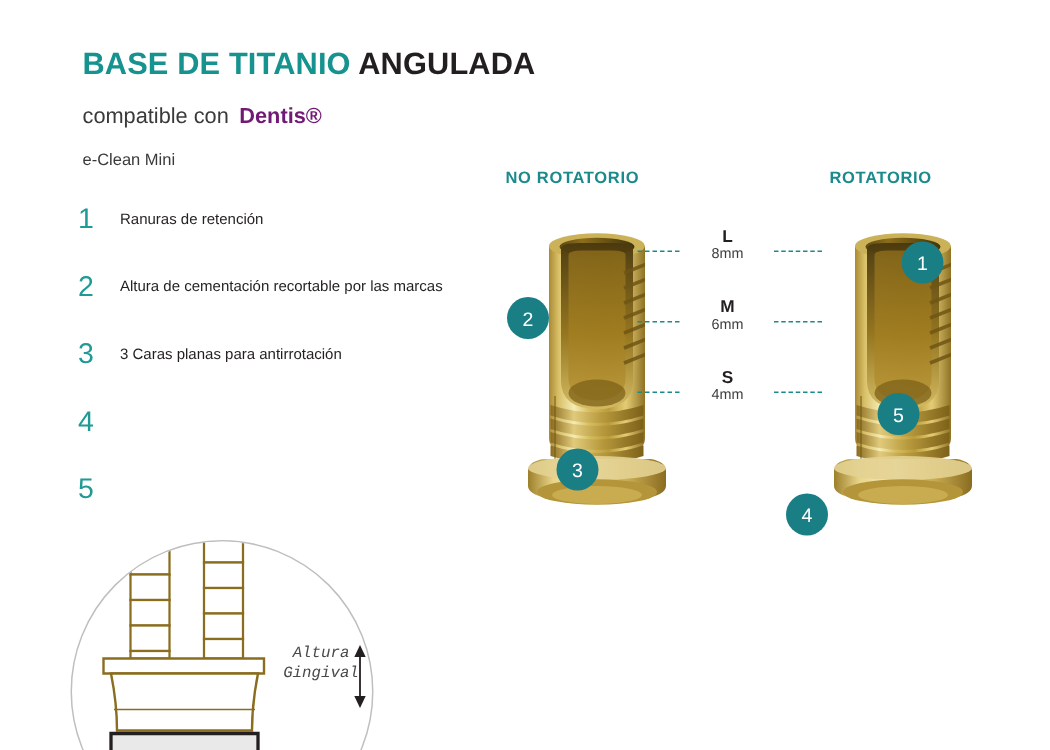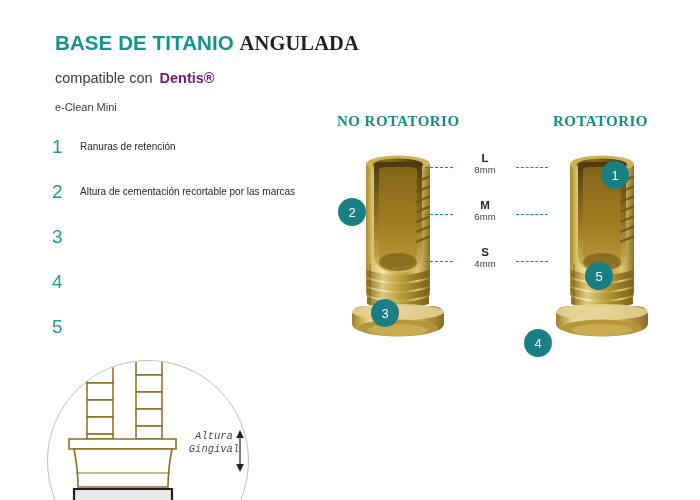--- a/index.html
+++ b/index.html
@@ -20,21 +20,21 @@
   .title {
     position: absolute;
     left: 55px;
     top: 31px;
     font-size: 20.5px;
     font-weight: bold;
     letter-spacing: 0.1px;
     white-space: nowrap;
   }
   .title .t-teal { color: #16928f; }
-  .title .t-dark { color: #231f20; font-family: Liberation Serif, serif; }
+  .title .t-dark { color: #231f20; }
 
   .subtitle {
     position: absolute;
     left: 55px;
     top: 70px;
     font-size: 14.5px;
     color: #3a3a3a;
     white-space: nowrap;
   }
   .subtitle .brand {
@@ -77,26 +77,25 @@
   .feat-text {
     margin-left: 28px;
     font-size: 10px;
     line-height: 1.32;
     color: #231f20;
   }
 
   
   .col-head {
     position: absolute;
-    font-size: 15px;
+    font-size: 11px;
     font-weight: bold;
     letter-spacing: 0.45px;
     color: #1b8a8c;
     white-space: nowrap;
-    font-family: Liberation Serif, serif;
   }
   #head-norot { left: 337px; top: 113px; }
   #head-rot   { left: 553px; top: 113px; }
 
   
   .size-mark {
     position: absolute;
     width: 60px;
     text-align: center;
   }
@@ -195,20 +194,21 @@
   <div class="feat">
     <div class="feat-num">1</div>
     <div class="feat-text">Ranuras de retención</div>
   </div>
   <div class="feat">
     <div class="feat-num">2</div>
     <div class="feat-text">Altura de cementación recortable por las marcas</div>
   </div>
   <div class="feat">
     <div class="feat-num">3</div>
+    <div class="feat-text">3 Caras planas para antirrotación</div>
   </div>
   <div class="feat">
     <div class="feat-num">4</div>
   </div>
   <div class="feat">
     <div class="feat-num">5</div>
   </div>
 </div>
 
 <div class="col-head" id="head-norot">NO ROTATORIO</div>

